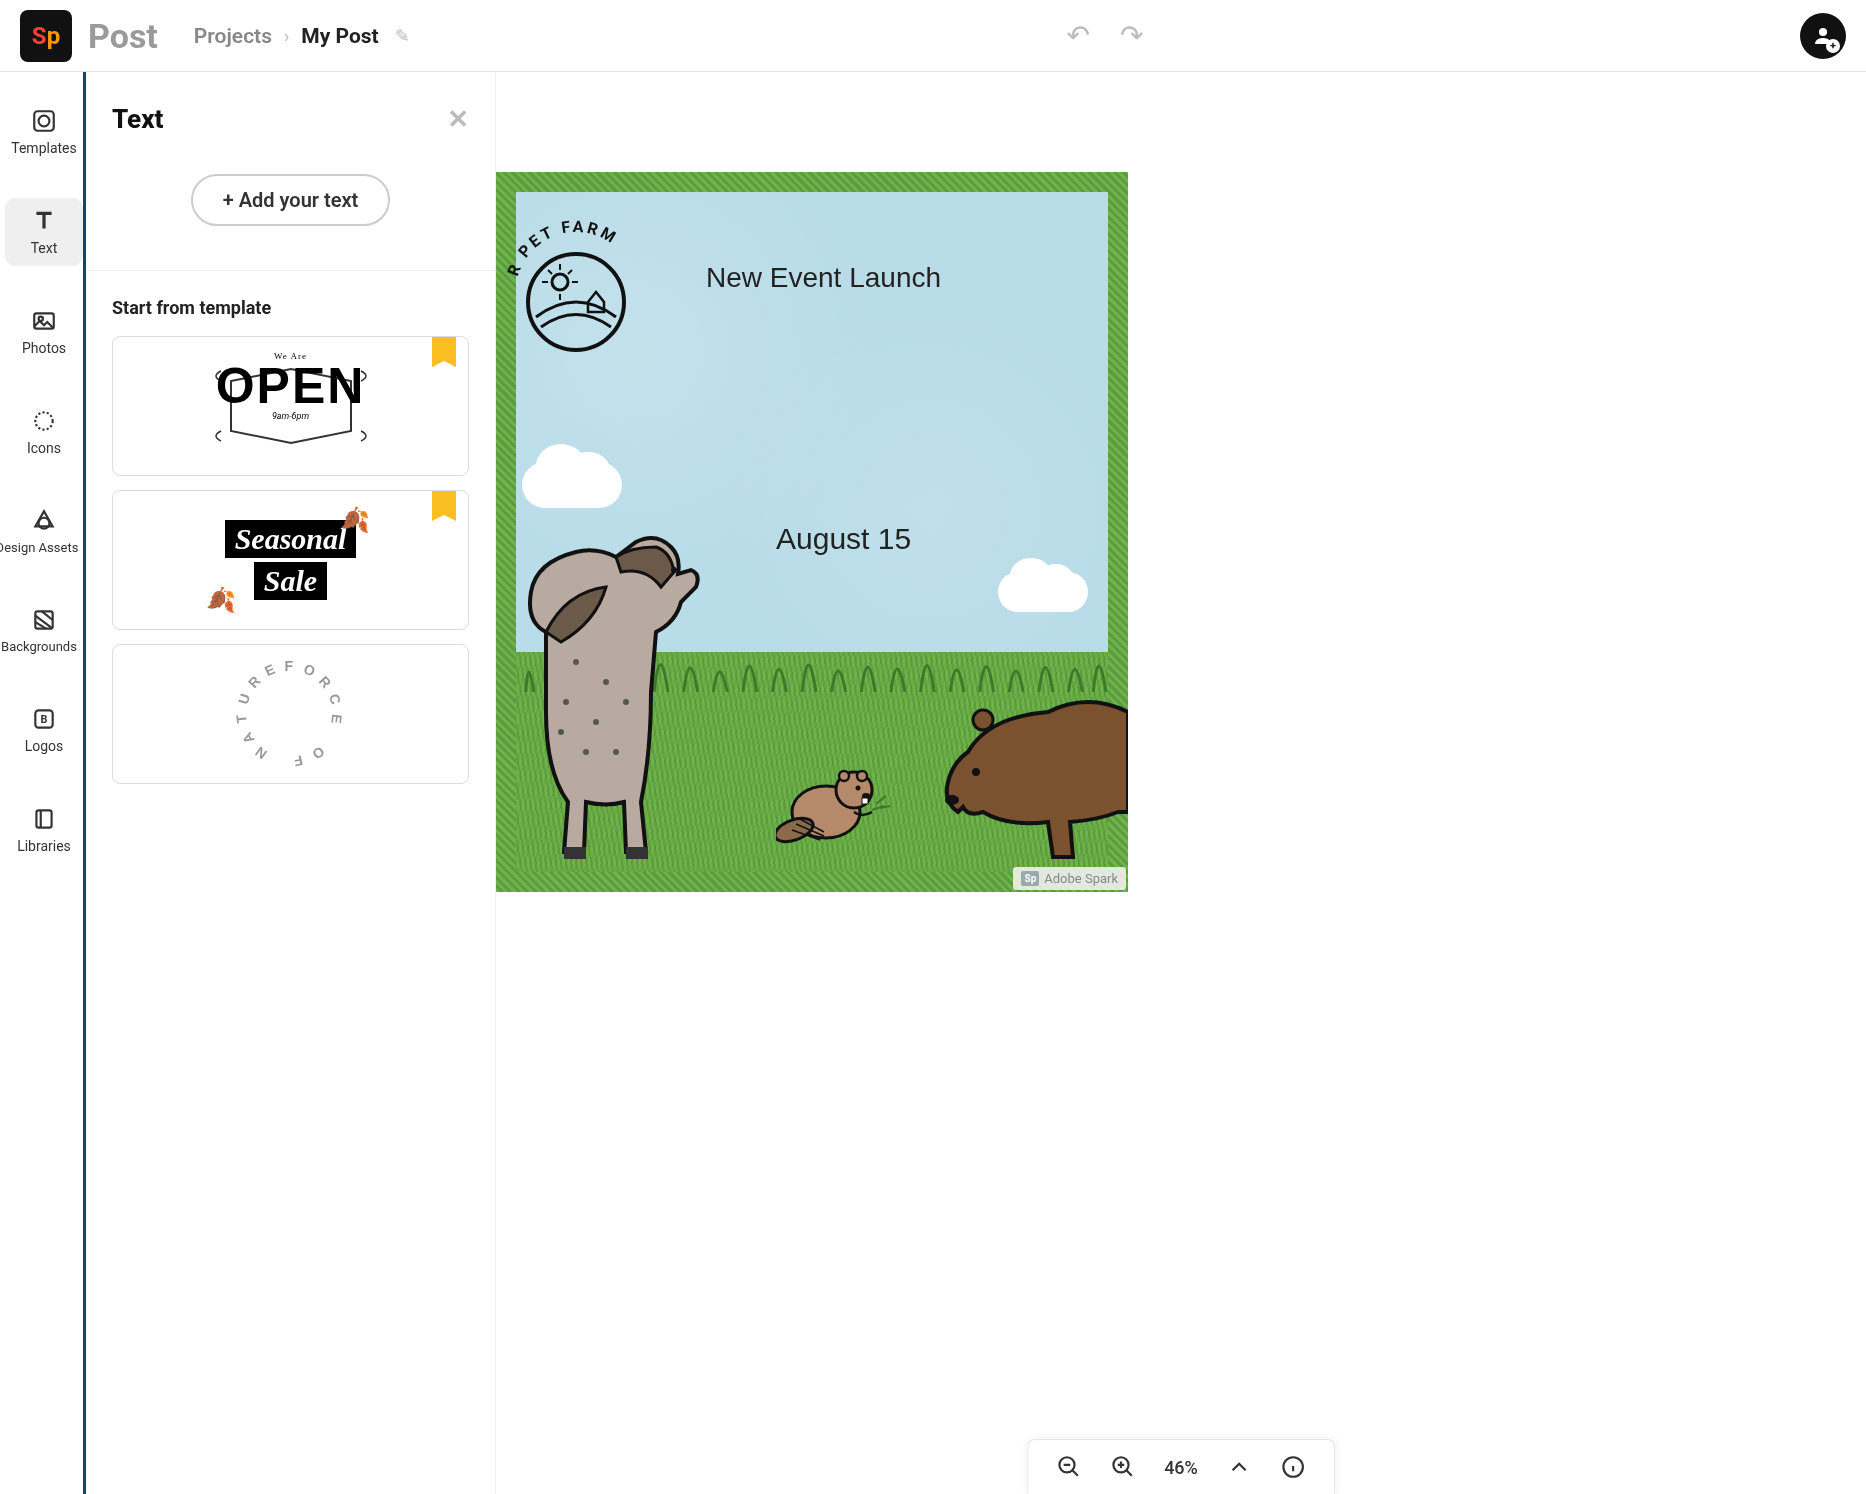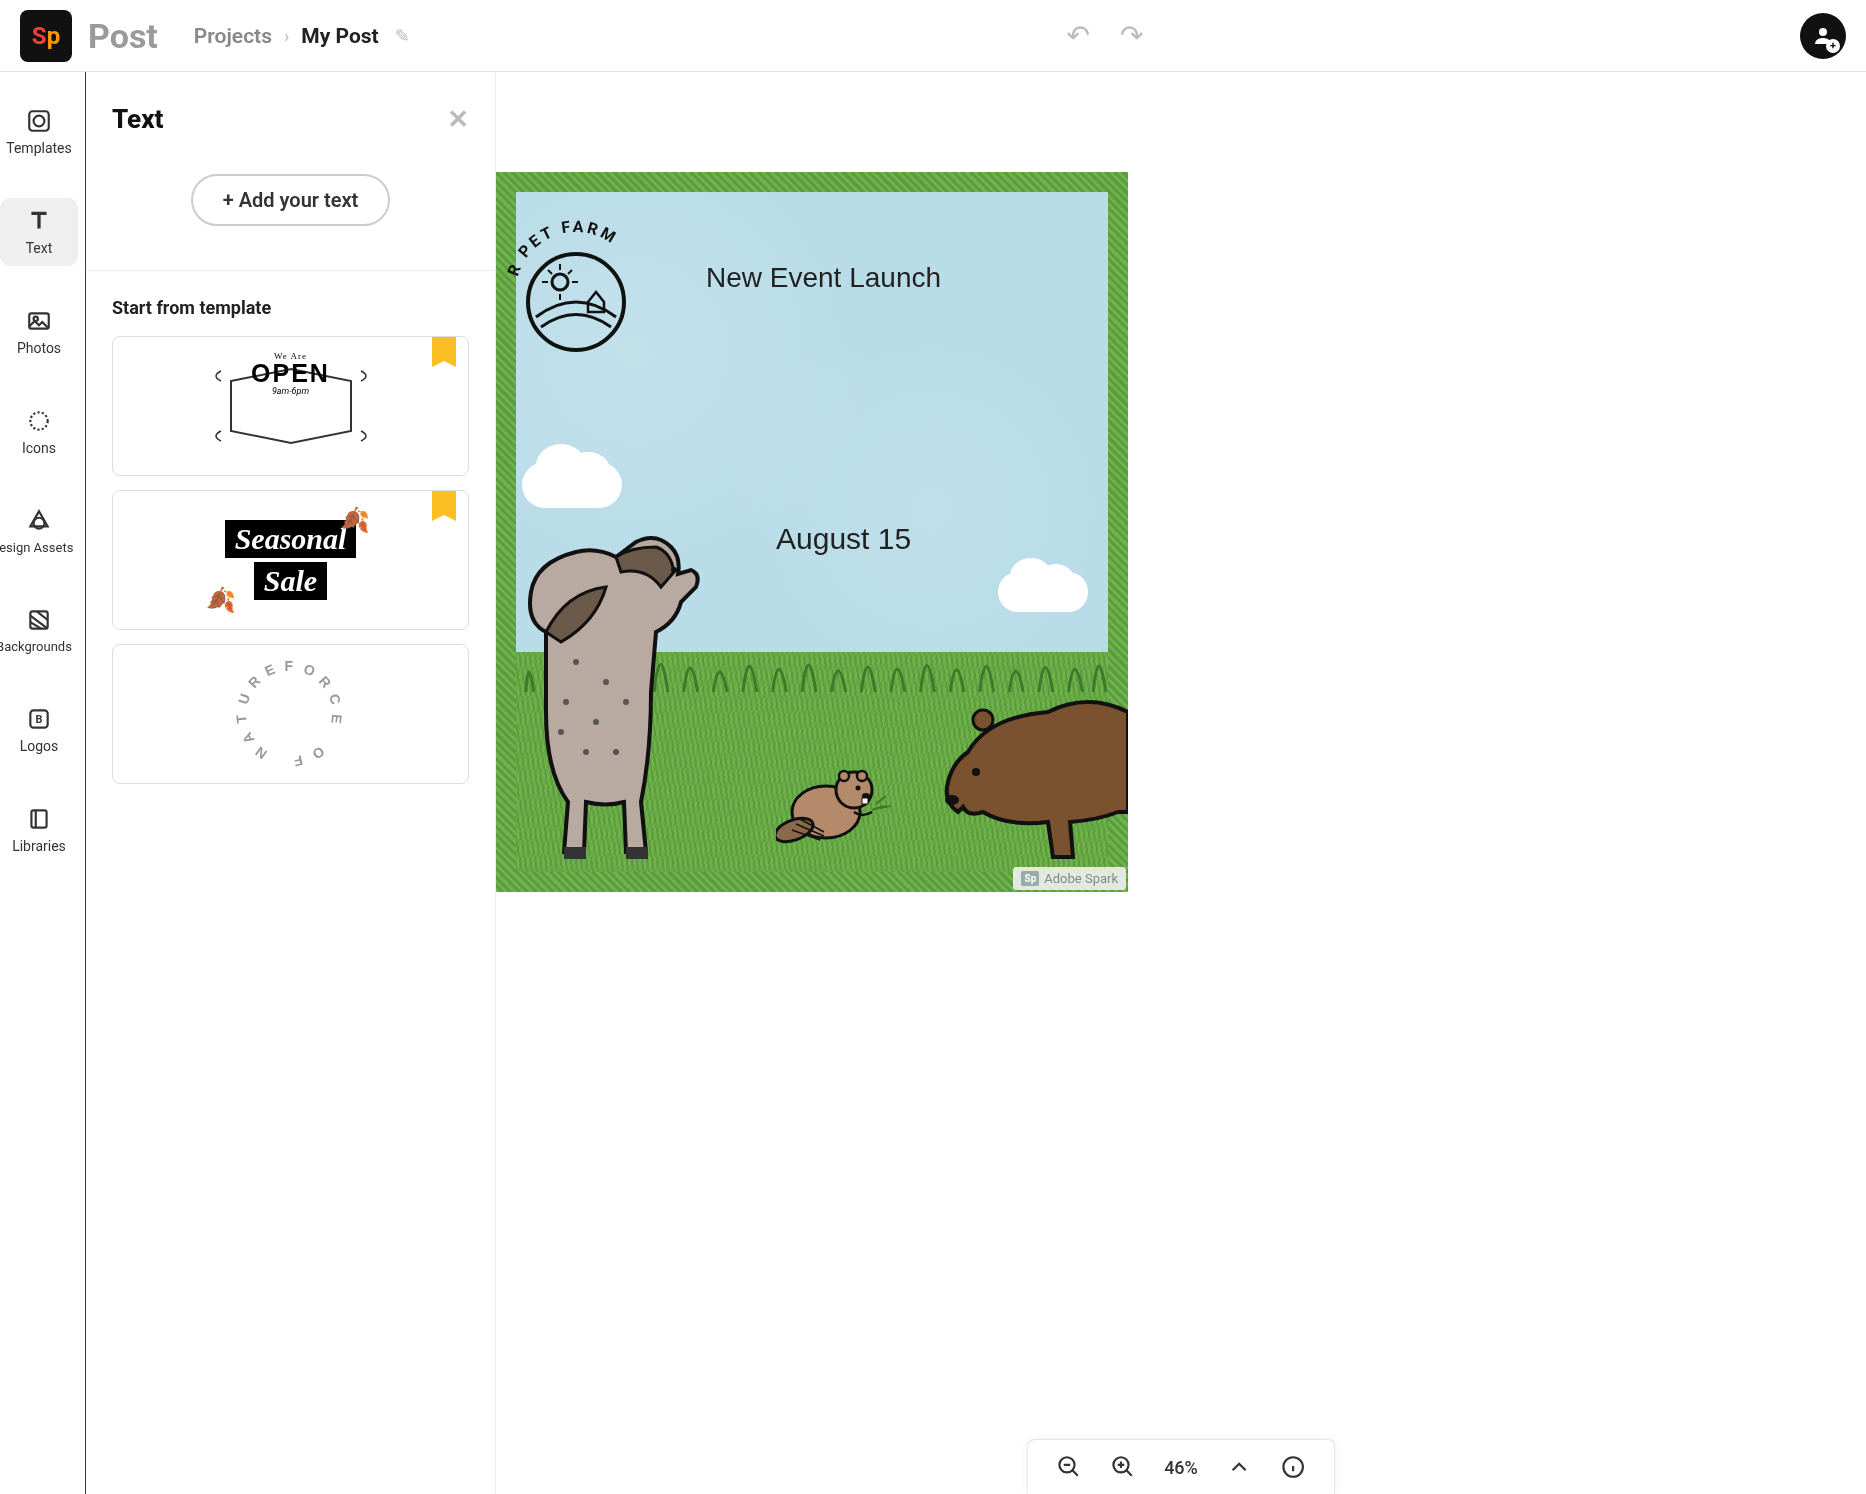--- a/index.html
+++ b/index.html
@@ -20,21 +20,21 @@
 .header-center { flex: 1; display: flex; justify-content: center; gap: 30px; }
 .undo-redo { color: #bbb; font-size: 28px; cursor: pointer; }
 .avatar { width: 46px; height: 46px; border-radius: 50%; background: #111; display: flex; align-items: center; justify-content: center; color: #fff; position: relative; }
 .avatar svg { width: 24px; height: 24px; fill: #fff; }
 .avatar .plus { position: absolute; bottom: 6px; right: 6px; width: 14px; height: 14px; background: #fff; color: #111; border-radius: 50%; font-size: 11px; display: flex; align-items: center; justify-content: center; font-weight: bold; }
 
 
 .main { flex: 1; display: flex; overflow: hidden; }
 
 
-.rail { width: 86px; background: #fff; display: flex; flex-direction: column; align-items: flex-start; padding-top: 26px; gap: 32px; border-right: 1px solid #0c4a6e; overflow: hidden; }
+.rail { width: 86px; background: #fff; display: flex; flex-direction: column; align-items: flex-end; padding-top: 26px; gap: 32px; border-right: 3px solid #0c4a6e; overflow: hidden; }
 .rail-item { display: flex; flex-direction: column; align-items: center; gap: 6px; cursor: pointer; width: 78px; padding: 10px 0; border-radius: 10px; }
 .rail-item.active { background: #efefef; }
 .rail-item .ic { width: 26px; height: 26px; display: flex; align-items: center; justify-content: center; }
 .rail-item .ic svg { width: 26px; height: 26px; stroke: #333; fill: none; stroke-width: 2; }
 .rail-item .lbl { font-size: 14px; color: #333; }
 
 
 .panel { width: 410px; background: #fff; display: flex; flex-direction: column; border-right: 1px solid #eee; }
 .panel-head { display: flex; align-items: center; justify-content: space-between; padding: 32px 26px 20px; }
 .panel-head h2 { font-size: 26px; font-weight: 800; color: #111; }
@@ -42,21 +42,21 @@
 .add-text-wrap { display: flex; justify-content: center; padding: 20px 0 44px; border-bottom: 1px solid #eee; }
 .add-text-btn { border: 2px solid #ccc; background: #fff; border-radius: 30px; padding: 12px 30px; font-size: 20px; font-weight: 600; color: #333; cursor: pointer; }
 .tmpl-section { padding: 26px; overflow-y: auto; flex: 1; }
 .tmpl-section h3 { font-size: 18px; font-weight: 700; color: #222; margin-bottom: 18px; }
 .tmpl-card { border: 1px solid #ddd; border-radius: 8px; height: 140px; margin-bottom: 14px; display: flex; align-items: center; justify-content: center; position: relative; cursor: pointer; background: #fff; overflow: hidden; }
 .badge { position: absolute; top: 0; right: 12px; width: 24px; height: 30px; background: #fbbf24; clip-path: polygon(0 0, 100% 0, 100% 100%, 50% 80%, 0 100%); }
 
 
 .prev-open { display: flex; flex-direction: column; align-items: center; }
 .prev-open .weare { font-size: 9px; font-family: serif; letter-spacing: 1px; }
-.prev-open .open { font-size: 25px; font-weight: 900; font-family: "Arial Black", sans-serif; letter-spacing: 2px; line-height: 1; }
+.prev-open .open { font-size: 50px; font-weight: 900; font-family: "Arial Black", sans-serif; letter-spacing: 2px; line-height: 1; }
 .prev-open .hours { font-size: 9px; font-style: italic; }
 .prev-okay { font-family: cursive; font-size: 26px; font-weight: 600; text-align: center; line-height: 1.3; }
 .prev-seasonal { text-align: center; position: relative; }
 .prev-seasonal .line { background: #000; color: #fff; font-family: Georgia, serif; font-style: italic; font-weight: 700; font-size: 30px; padding: 2px 10px; display: inline-block; margin: 2px; }
 .prev-seasonal .leaf { position: absolute; font-size: 24px; color: #666; }
 .prev-force { position: relative; width: 120px; height: 120px; }
 .prev-force span { position: absolute; font-size: 14px; font-weight: 700; color: #999; font-family: Arial; transform-origin: center; }
 
 
 .canvas-area { flex: 1; background: #fff; position: relative; overflow: hidden; display: flex; align-items: flex-start; justify-content: flex-start; }

